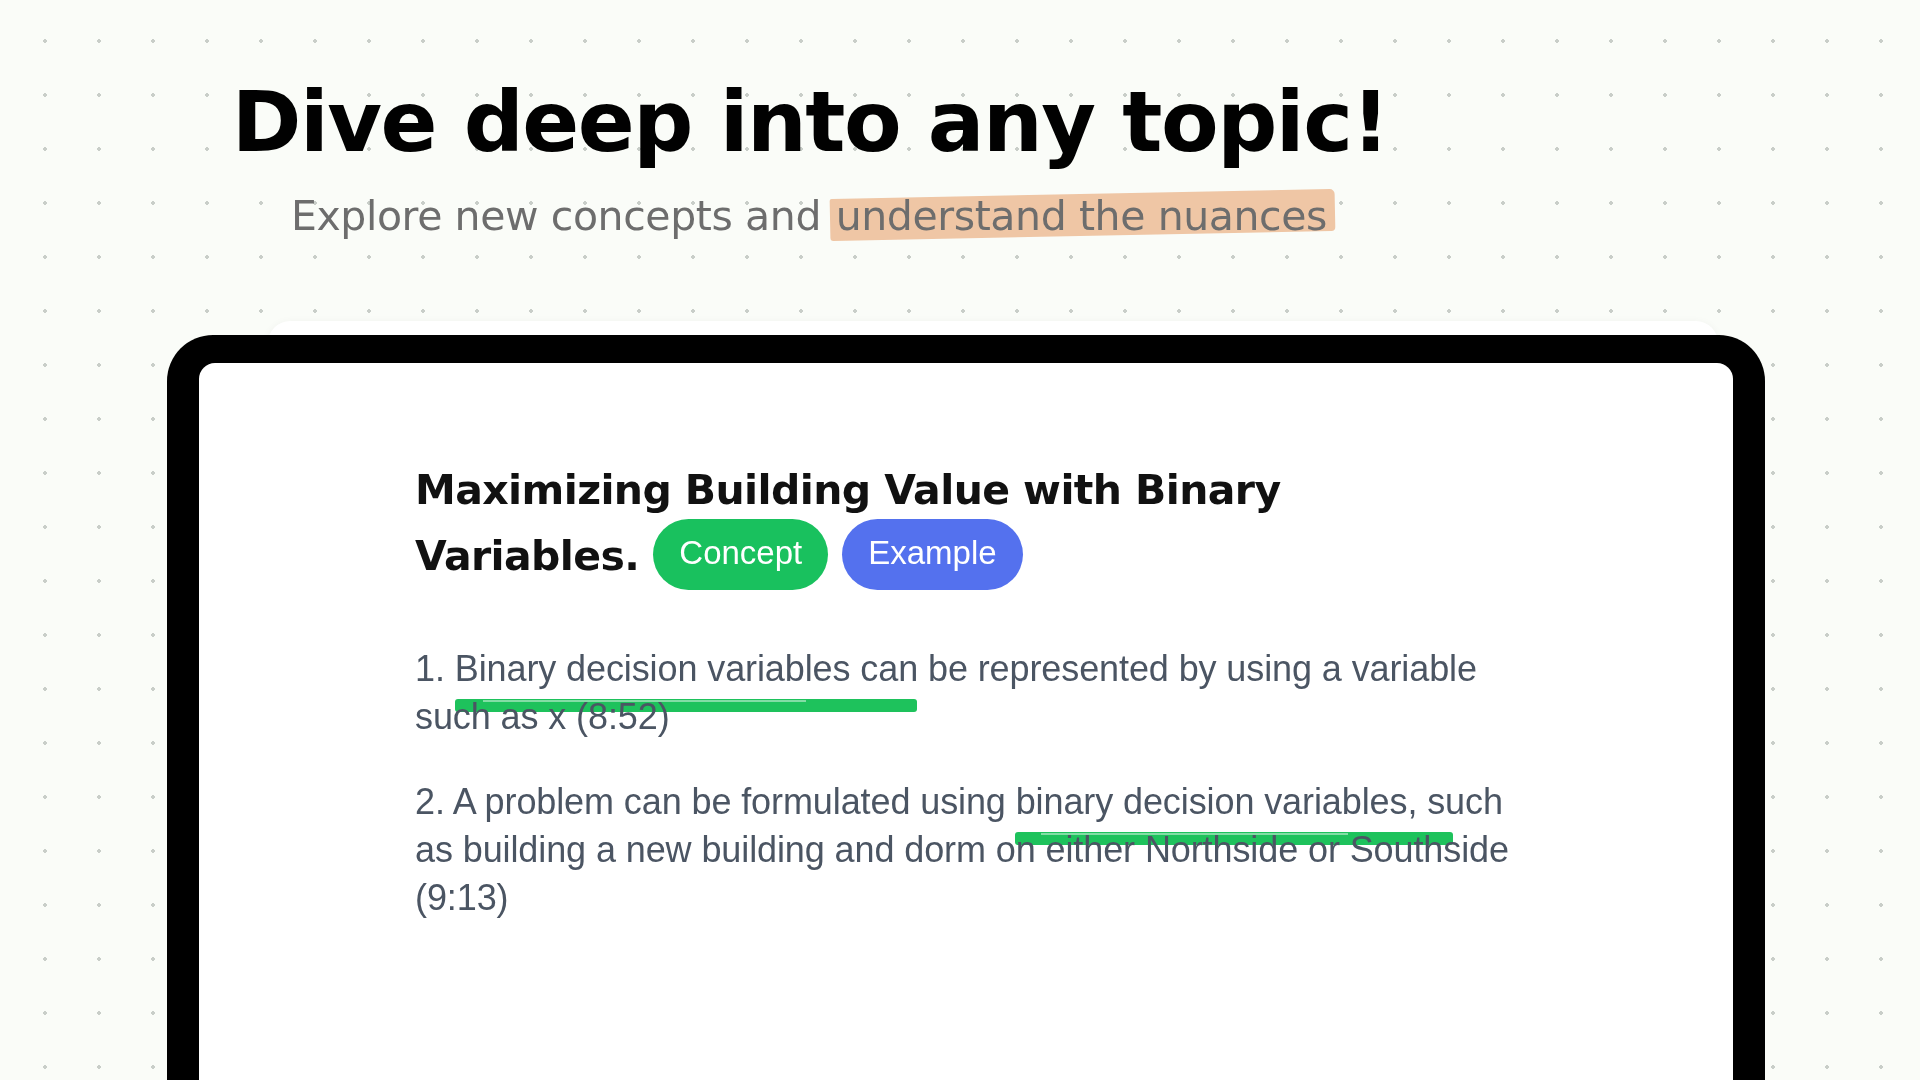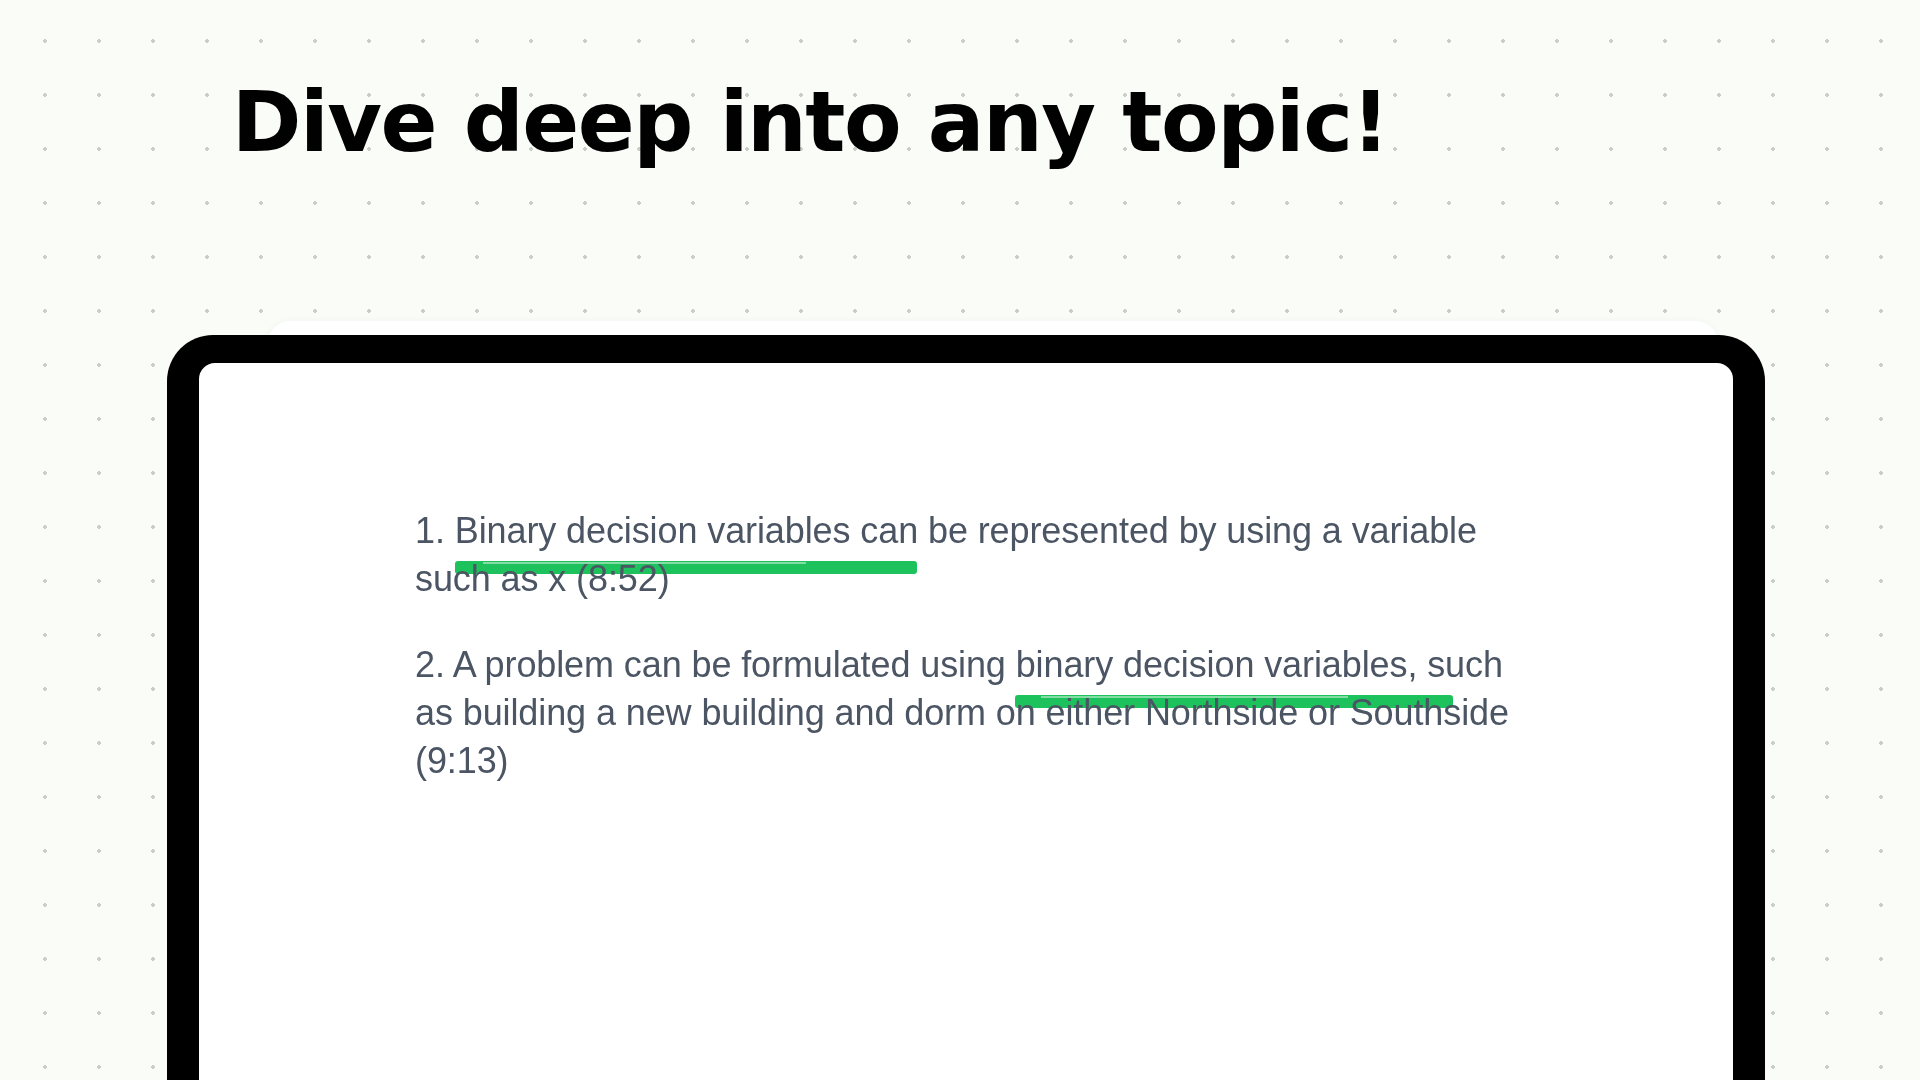--- a/index.html
+++ b/index.html
@@ -178,30 +178,37 @@
 
   .note-text { position: relative; z-index: 2; }
 </style>
 </head>
 <body style="background-color: rgb(250, 252, 248);">
 
 <div id="hero">
 
   <h1 id="hero-title">Dive deep into any topic!</h1>
 
+  <div id="hero-subtitle">
+    <span class="marker-peach" style="left: 538.703px; top: 2px; width: 505.422px; height: 42px; background: rgb(239, 198, 165);"></span>
+    <span class="subtitle-plain">Explore new concepts and </span><span class="subtitle-marked">understand the nuances</span>
+  </div>
 
 </div>
 
 <div id="back-card"></div>
 
 <div id="device" style="background: rgb(0, 0, 0);">
   <div id="device-screen" style="background: rgb(255, 255, 255);">
 
     <div id="note">
 
+      <div id="note-heading">
+        <span>Maximizing Building Value with Binary Variables.</span><span class="badge badge-concept" style="background: rgb(25, 193, 94);">Concept</span><span class="badge badge-example" style="background: rgb(84, 113, 238);">Example</span>
+      </div>
 
       <ul id="note-list">
 
         <li class="note-item">
           <span class="marker-green" style="left: 40px; top: 54px; width: 462px; height: 13px; background: rgb(30, 194, 92);"></span>
           <span class="note-text">1. Binary decision variables can be represented by using a variable such as x (8:52)</span>
         </li>
 
         <li class="note-item">
           <span class="marker-green" style="left: 600px; top: 54px; width: 438px; height: 13px; background: rgb(30, 194, 92);"></span>

